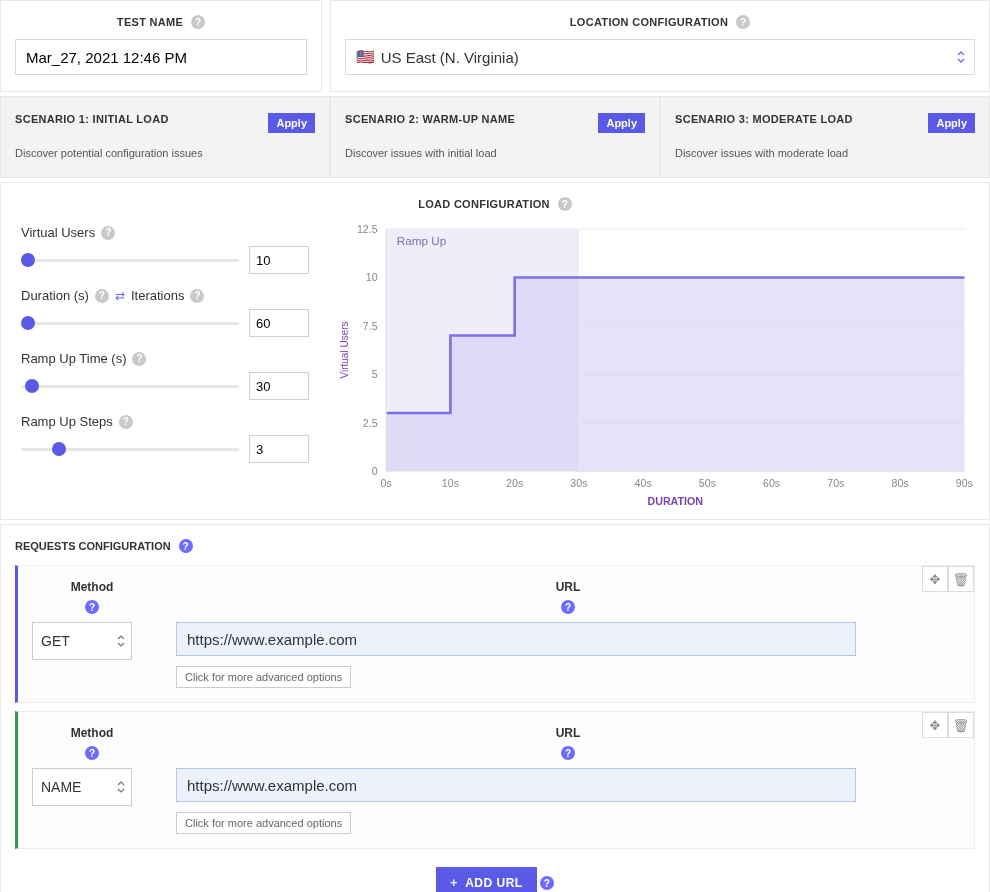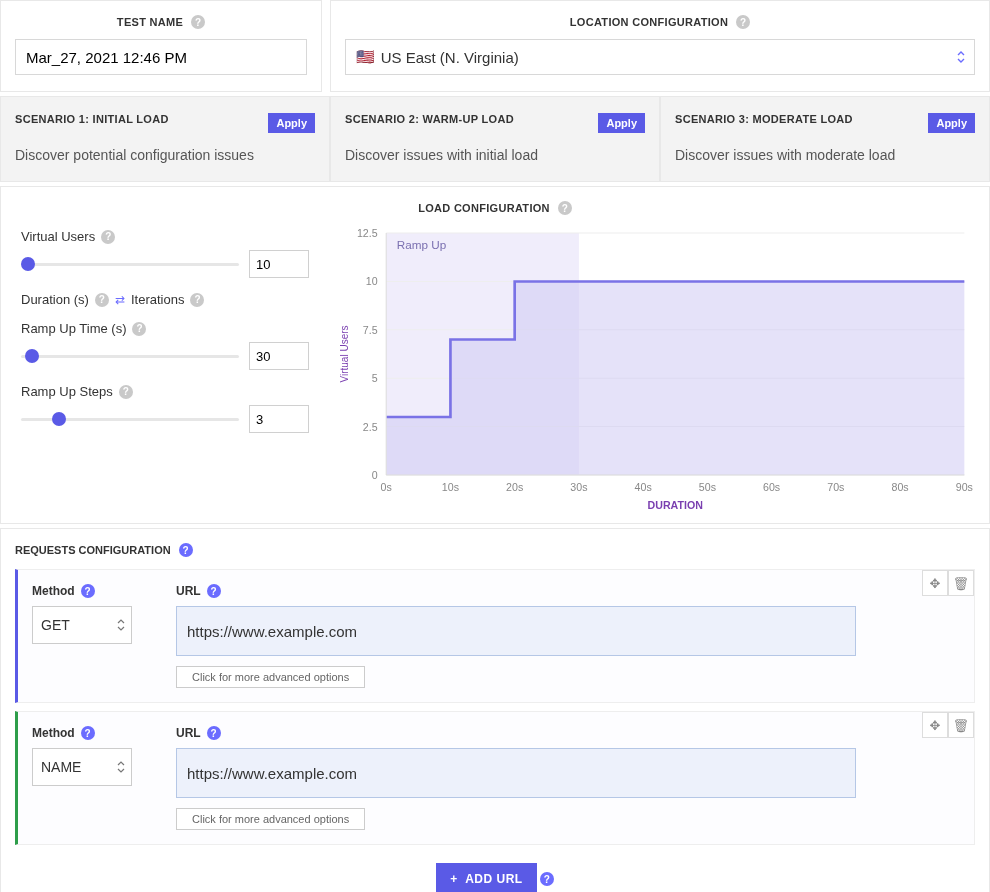--- a/index.html
+++ b/index.html
@@ -14,21 +14,21 @@
   .help-icon.blue { background:#6b6cff; }
   .txt-input { width: 100%; height: 36px; border: 1px solid #d8d8d8; padding: 0 10px; font-size: 15px; background:#fff;}
   .loc-select { position:relative; display:flex; align-items:center; height:36px; border:1px solid #d8d8d8; padding:0 10px; background:#fff; font-size:15px;}
   .loc-select .flag { font-size:15px; margin-right:6px;}
   .loc-select .chev { position:absolute; right:8px; display:flex; flex-direction:column; font-size:9px; color:#6b6cff;}
   .scenarios { display:flex; gap:0; margin-top:4px; margin-bottom:4px;}
   .scenario { flex:1; background:#f3f3f3; border:1px solid #e8e8e8; padding:16px 14px 18px; position:relative;}
   .scenario .title-row { display:flex; justify-content:space-between; align-items:flex-start; margin-bottom:14px;}
   .scenario .title { font-size:11px; font-weight:700; letter-spacing:0.3px; color:#333;}
   .btn-apply { background:#5a5ae6; color:#fff; font-size:11px; font-weight:700; padding:4px 8px; border:none; cursor:pointer;}
-  .scenario .desc { font-size:14px; color:#555;}
+  .scenario .desc { font-size:11px; color:#555;}
   .load-section { border:1px solid #e8e8e8; background:#fff; padding:14px 14px 8px; }
   .load-flex { display:flex; gap:20px; }
   .load-left { width:300px; }
   .load-right { flex:1; }
   .cfg-field { margin: 4px 0 14px; padding: 0 6px;}
   .cfg-label-row { display:flex; align-items:center; gap:6px; margin-bottom:6px;}
   .cfg-label { font-size:13px; color:#333;}
   .swap-icon { color:#6b6cff; font-size:12px;}
   .slider-row { display:flex; align-items:center; gap:10px;}
   .slider-wrap { flex:1; position:relative; height:14px; display:flex; align-items:center;}
@@ -39,25 +39,25 @@
   .chart-box { position:relative; width:100%; height:290px;}
   .requests-section { border:1px solid #e8e8e8; padding:14px 14px 20px; background:#fff; margin-top:4px;}
   .req-header { display:flex; align-items:center; gap:8px; margin-bottom:12px;}
   .req-card { position:relative; border-left:3px solid #5a5ae6; background:#fdfdff; border-top:1px solid #eee; border-right:1px solid #eee; border-bottom:1px solid #eee; padding:14px 14px 14px 14px; margin-bottom:8px;}
   .req-card.post { border-left-color:#2e9e4a;}
   .req-card .actions { position:absolute; top:0; right:0; display:flex; }
   .icon-btn { width:26px; height:26px; border:1px solid #ddd; background:#fff; display:flex; align-items:center; justify-content:center; color:#888; font-size:13px; cursor:pointer;}
   .req-row { display:flex; gap:24px; align-items:flex-start; }
   .method-col { width:120px; }
   .url-col { flex:1; }
-  .sub-label { display:flex; align-items:center; gap:6px; font-size:12px; font-weight:700; color:#333; margin-bottom:8px;}
+  .sub-label { display:flex; align-items:center; gap:6px; font-size:12px; font-weight:700; color:#333; margin-bottom:8px;flex-direction:column;}
   .method-select { width:100px; height:38px; border:1px solid #ccc; background:#fff; display:flex; align-items:center; padding:0 8px; position:relative; font-size:14px;}
   .method-select .chev { position:absolute; right:6px; display:flex; flex-direction:column; font-size:8px; color:#777;}
-  .url-input { width:100%; max-width:680px; height:50px; border:1px solid #b5c7e6; background:#edf1fb; font-size:15px; padding:0 10px; color:#333;}
-  .adv-btn { margin-top:10px; font-size:11px; color:#666; border:1px solid #ccc; background:#fff; padding:4px 15px; cursor:pointer;}
+  .url-input { width:100%; max-width:680px; height:34px; border:1px solid #b5c7e6; background:#edf1fb; font-size:15px; padding:0 10px; color:#333;}
+  .adv-btn { margin-top:10px; font-size:11px; color:#666; border:1px solid #ccc; background:#fff; padding:4px 8px; cursor:pointer;}
   .add-row { display:flex; justify-content:center; align-items:center; gap:3px; margin-top:18px;}
   .add-btn { background:#5a5ae6; color:#fff; font-weight:700; font-size:12px; letter-spacing:0.5px; padding:9px 14px; border:none; cursor:pointer;}
   .add-btn .plus { font-weight:700; margin-right:4px;}
   svg text { font-family: inherit; }
 </style>
 </head>
 <body>
 
 <div class="header-row">
   <div class="panel col-name">
@@ -88,21 +88,21 @@
 <div class="scenarios">
   <div class="scenario">
     <div class="title-row">
       <div class="title">SCENARIO 1: INITIAL LOAD</div>
       <button class="btn-apply">Apply</button>
     </div>
     <div class="desc">Discover potential configuration issues</div>
   </div>
   <div class="scenario">
     <div class="title-row">
-      <div class="title">SCENARIO 2: WARM-UP LOAD</div>
+      <div class="title">SCENARIO 2: WARM-UP NAME</div>
       <button class="btn-apply">Apply</button>
     </div>
     <div class="desc">Discover issues with initial load</div>
   </div>
   <div class="scenario">
     <div class="title-row">
       <div class="title">SCENARIO 3: MODERATE LOAD</div>
       <button class="btn-apply">Apply</button>
     </div>
     <div class="desc">Discover issues with moderate load</div>
@@ -131,20 +131,27 @@
         </div>
       </div>
 
       <div class="cfg-field">
         <div class="cfg-label-row">
           <span class="cfg-label">Duration (s)</span>
           <span class="help-icon">?</span>
           <span class="swap-icon">⇄</span>
           <span class="cfg-label">Iterations</span>
           <span class="help-icon">?</span>
+        </div>
+        <div class="slider-row">
+          <div class="slider-wrap">
+            <div class="slider-track"></div>
+            <div class="slider-thumb" style="left: 0%;"></div>
+          </div>
+          <input class="num-input" value="60" style="">
         </div>
       </div>
 
       <div class="cfg-field">
         <div class="cfg-label-row">
           <span class="cfg-label">Ramp Up Time (s)</span>
           <span class="help-icon">?</span>
         </div>
         <div class="slider-row">
           <div class="slider-wrap">

